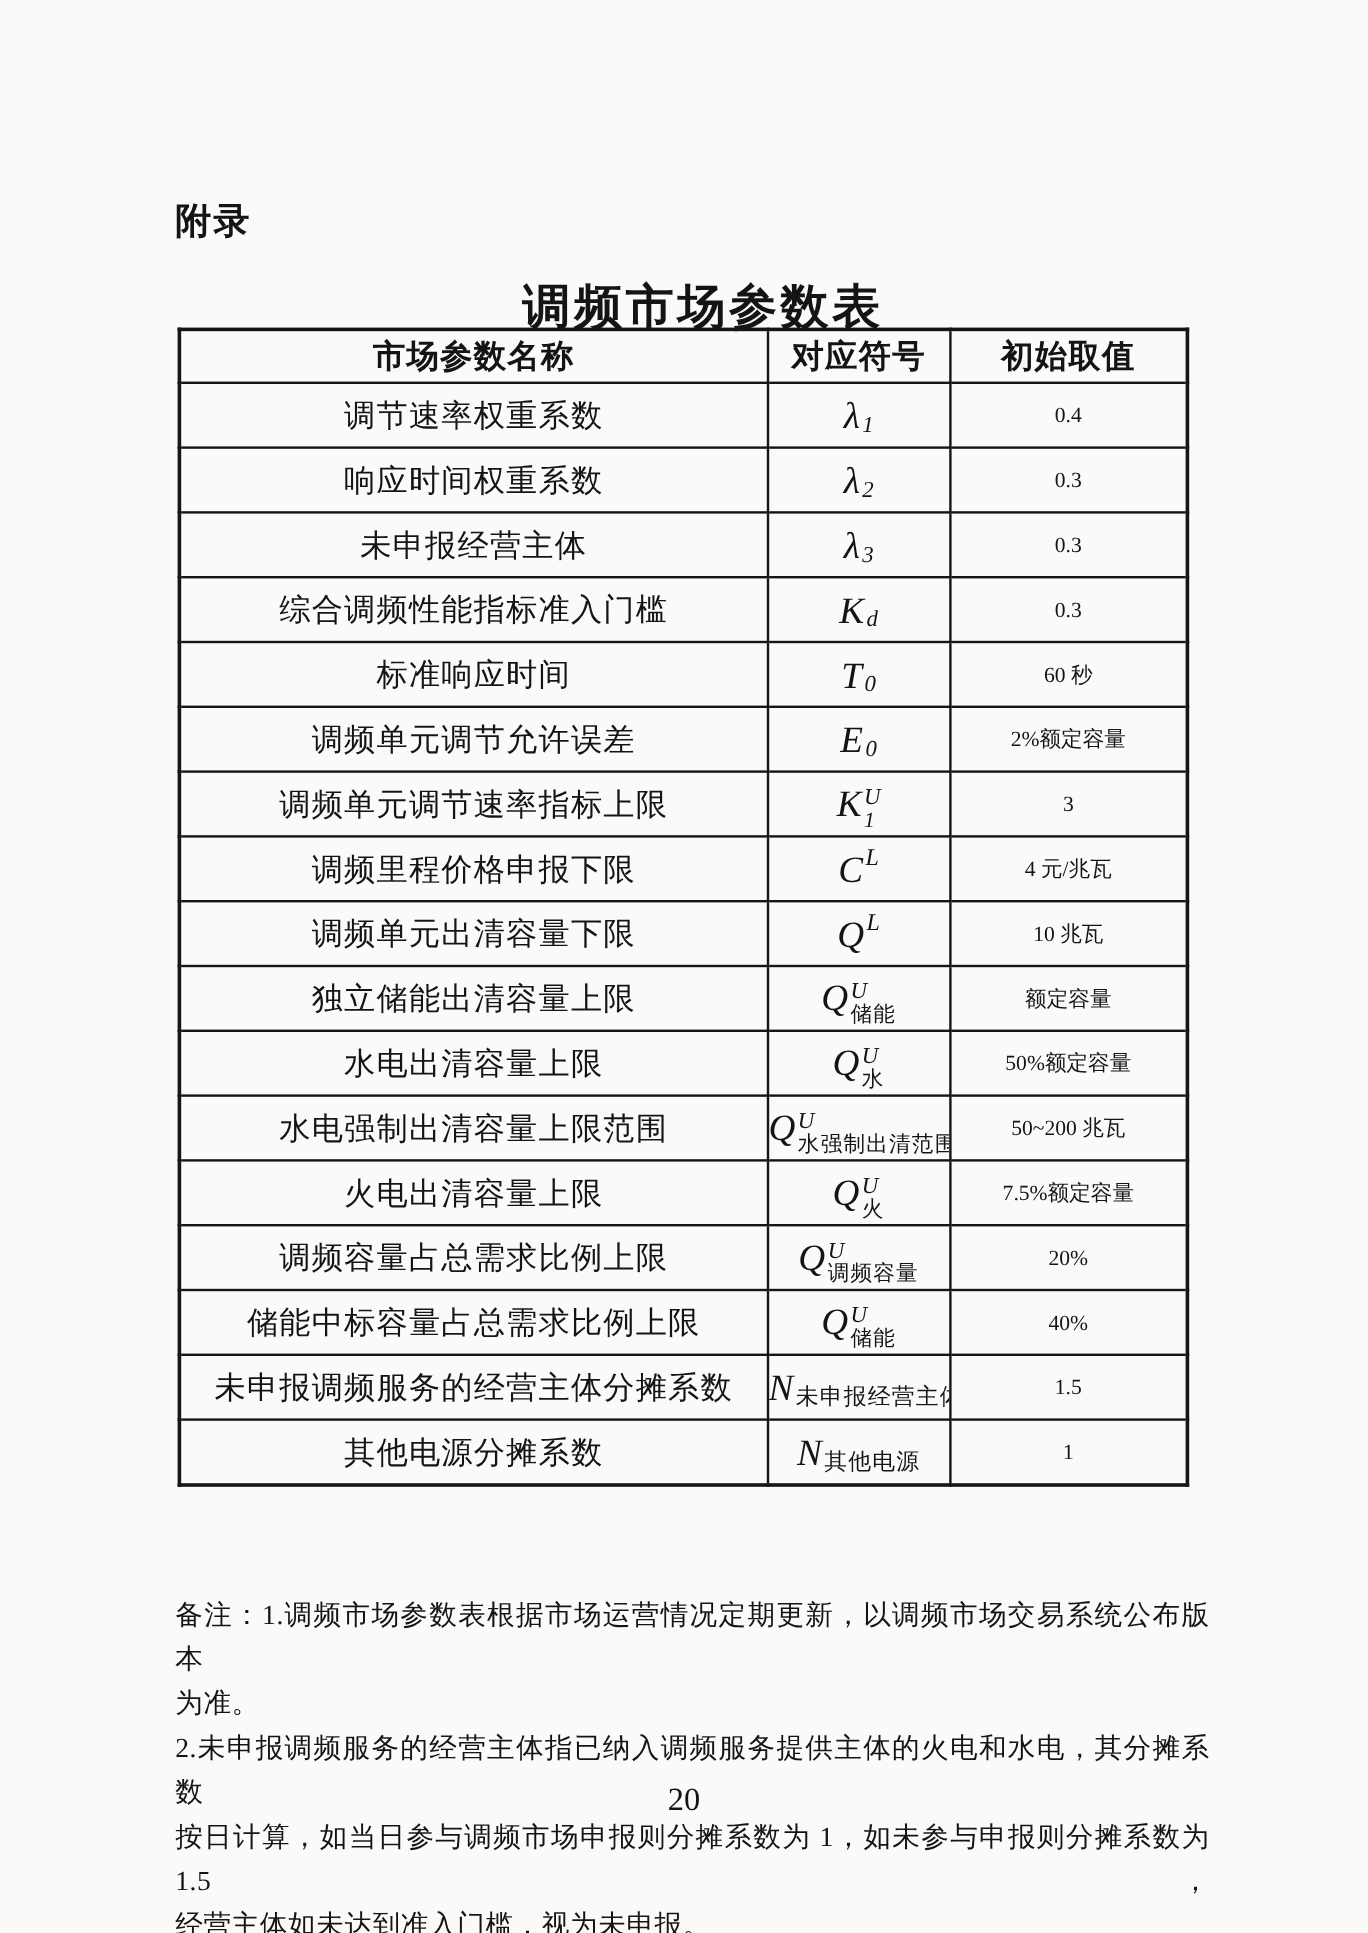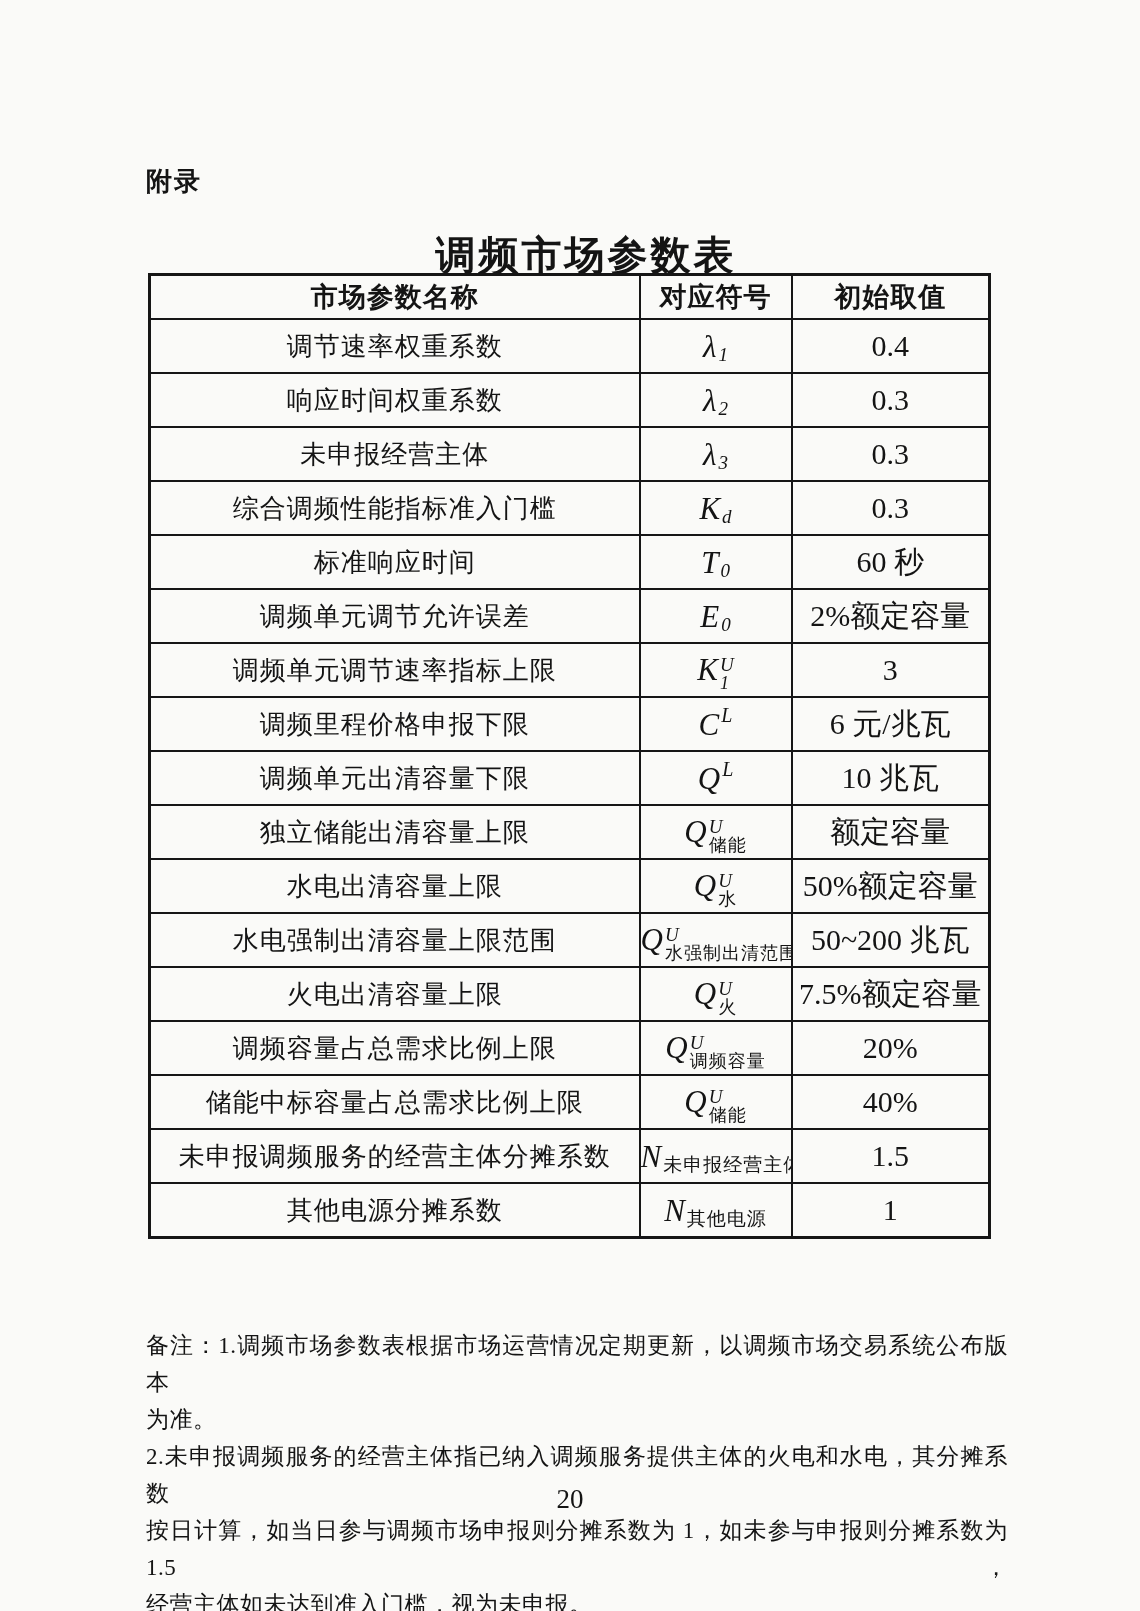--- a/index.html
+++ b/index.html
@@ -8,21 +8,21 @@
     background:#fafaf8;
     color:#141414;
     font-family:"Liberation Serif","DejaVu Serif",serif;
     position:relative;
     overflow:hidden;
   }
   .page{position:absolute;inset:0;}
   .appendix{
     position:absolute;left:146px;top:164px;
     font-family:Liberation Serif, serif;
-    font-weight:700;font-size:26px;letter-spacing:2px;
+    font-weight:700;font-size:30px;letter-spacing:2px;
   }
   .title{
     position:absolute;left:0;top:212px;width:100%;
     text-align:center;margin:16px;
     font-size:40px;font-weight:700;letter-spacing:3px;
   }
   table.param-table{
     position:absolute;left:148px;top:273px;
     width:840px;
     border-collapse:collapse;table-layout:fixed;
@@ -37,21 +37,21 @@
   .col-name{width:490px;}
   .col-sym{width:152px;}
   .col-val{width:198px;}
   .param-table th{
     height:42px;
     font-family:Liberation Serif, serif;
     font-weight:600;font-size:27px;letter-spacing:1px;
   }
   .param-table td{height:52px;font-size:26px;}
   td.c-name{letter-spacing:1px;}
-  td.c-val{font-size:30px;}
+  td.c-val{font-size:18px;}
   td.c-sym{overflow:hidden;}
   .sym-cell{
     display:flex;width:100%;height:52px;overflow:hidden;
   }
   .sym-wrap{
     margin:auto;               
     display:inline-flex;align-items:center;white-space:nowrap;
   }
   .sym-base{
     font-style:italic;font-size:31px;line-height:1;
@@ -194,21 +194,21 @@
         <tr>
           <td class="c-name">调频里程价格申报下限</td>
           <td class="c-sym">
             <span class="sym-cell">
               <span class="sym-wrap">
                 <span class="sym-base">C</span>
                 <span class="sym-sup solo">L</span>
               </span>
             </span>
           </td>
-          <td class="c-val">6 元/兆瓦</td>
+          <td class="c-val">4 元/兆瓦</td>
         </tr>
         <tr>
           <td class="c-name">调频单元出清容量下限</td>
           <td class="c-sym">
             <span class="sym-cell">
               <span class="sym-wrap">
                 <span class="sym-base">Q</span>
                 <span class="sym-sup solo">L</span>
               </span>
             </span>

